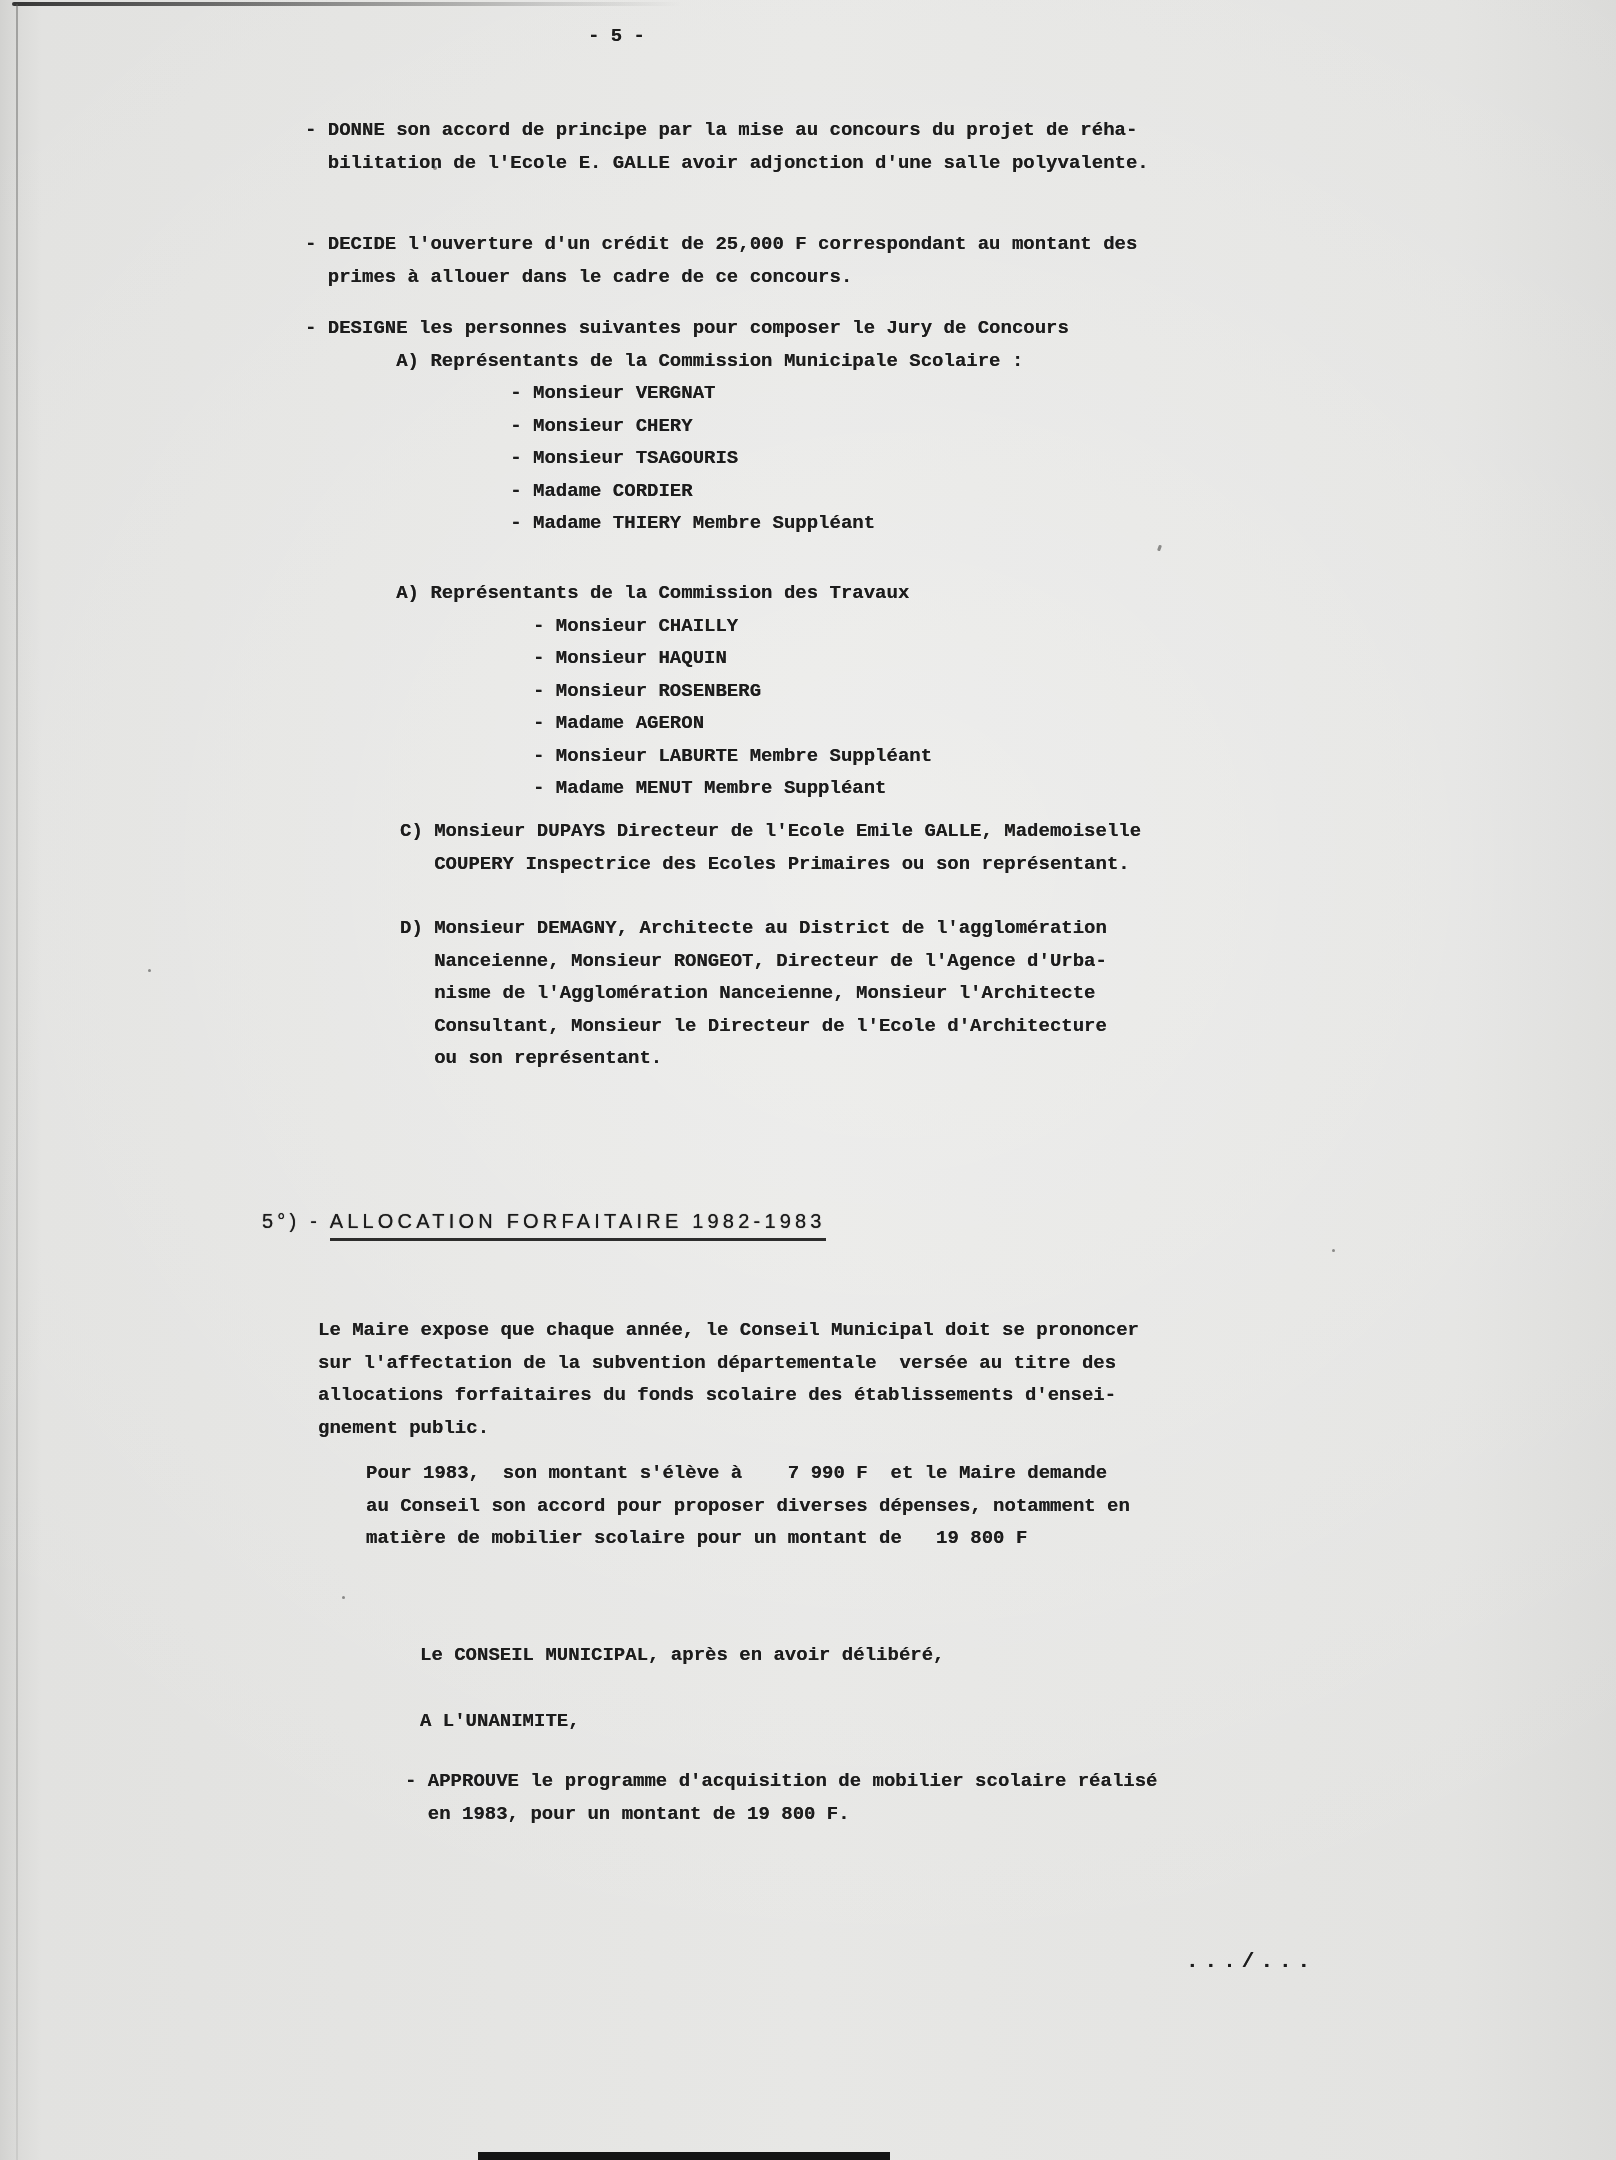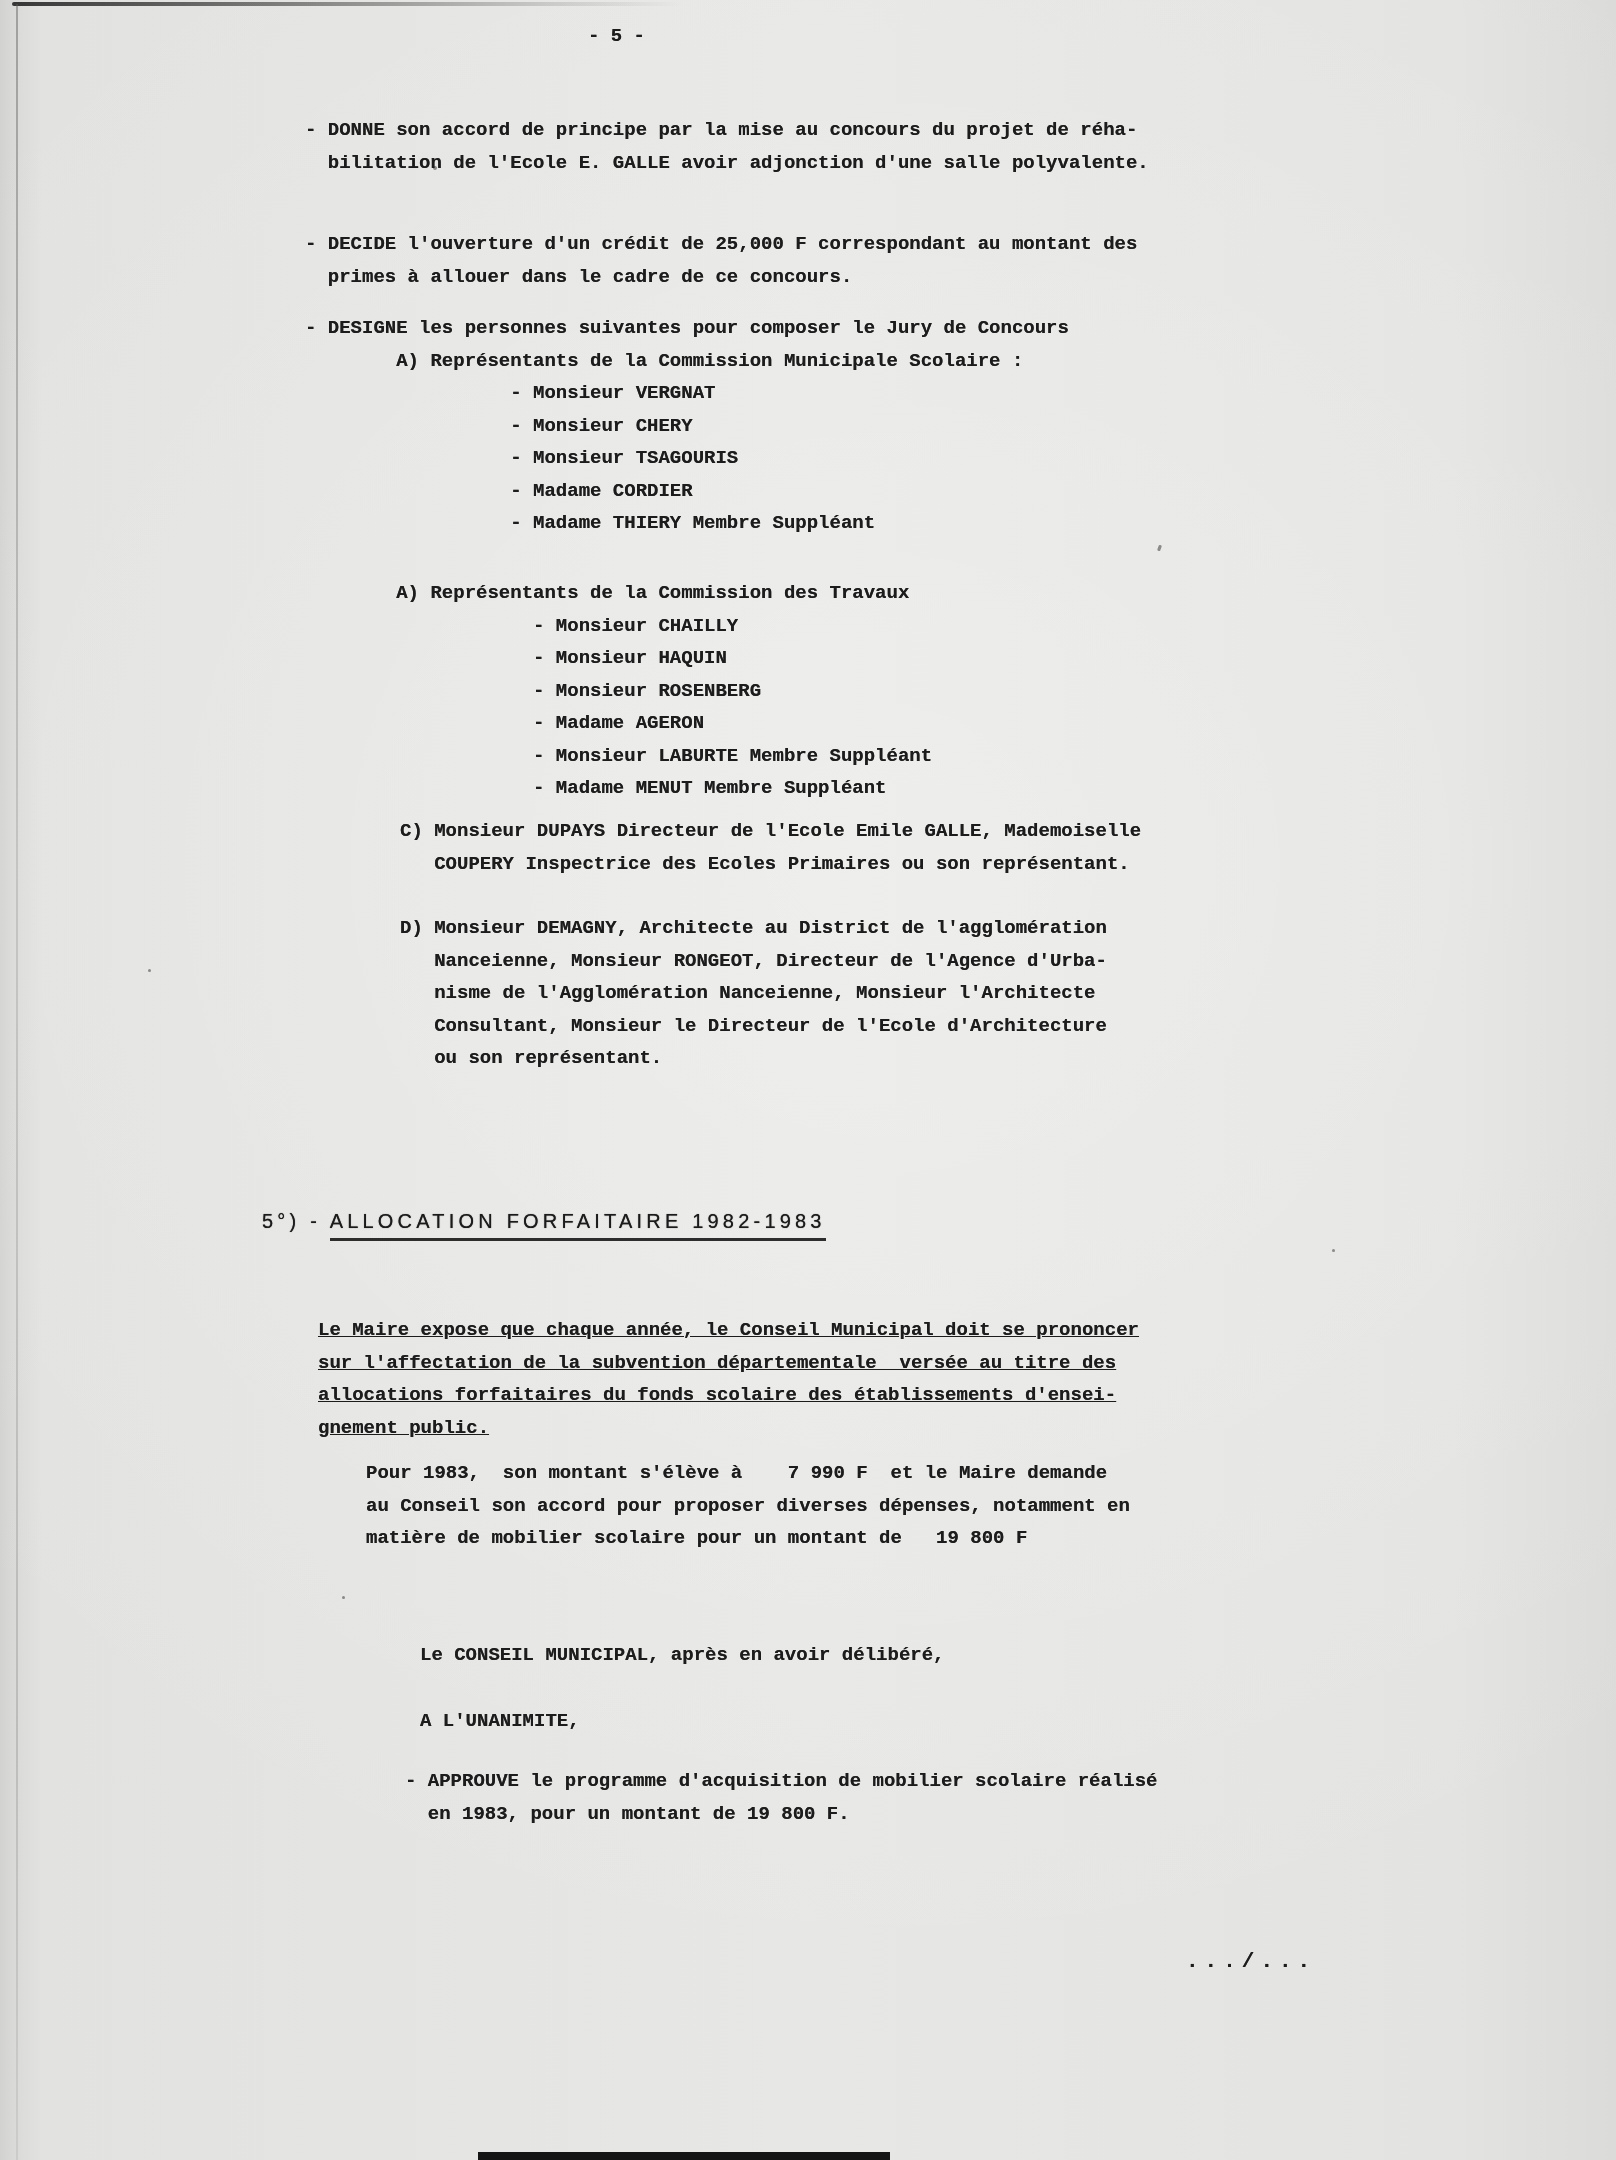--- a/index.html
+++ b/index.html
@@ -102,21 +102,21 @@
    COUPERY Inspectrice des Ecoles Primaires ou son représentant.</div>
 
   <div class="t" style="left:400px;top:912px;">D) Monsieur DEMAGNY, Architecte au District de l'agglomération
    Nanceienne, Monsieur RONGEOT, Directeur de l'Agence d'Urba-
    nisme de l'Agglomération Nanceienne, Monsieur l'Architecte
    Consultant, Monsieur le Directeur de l'Ecole d'Architecture
    ou son représentant.</div>
 
   <div class="heading"><span>5°) - </span><span class="h-title">ALLOCATION FORFAITAIRE 1982-1983</span></div>
 
-  <div class="t" style="left:318px;top:1314px;text-decoration:underline;">Le Maire expose que chaque année, le Conseil Municipal doit se prononcer
+  <div class="t" style="left:318px;top:1314px;">Le Maire expose que chaque année, le Conseil Municipal doit se prononcer
 sur l'affectation de la subvention départementale  versée au titre des
 allocations forfaitaires du fonds scolaire des établissements d'ensei-
 gnement public.</div>
 
   <div class="t" style="left:318px;top:1457px;margin-left:48px;">Pour 1983,  son montant s'élève à    7 990 F  et le Maire demande
 au Conseil son accord pour proposer diverses dépenses, notamment en
 matière de mobilier scolaire pour un montant de   19 800 F</div>
 
   <div class="t" style="left:420px;top:1639px;">Le CONSEIL MUNICIPAL, après en avoir délibéré,</div>
 

